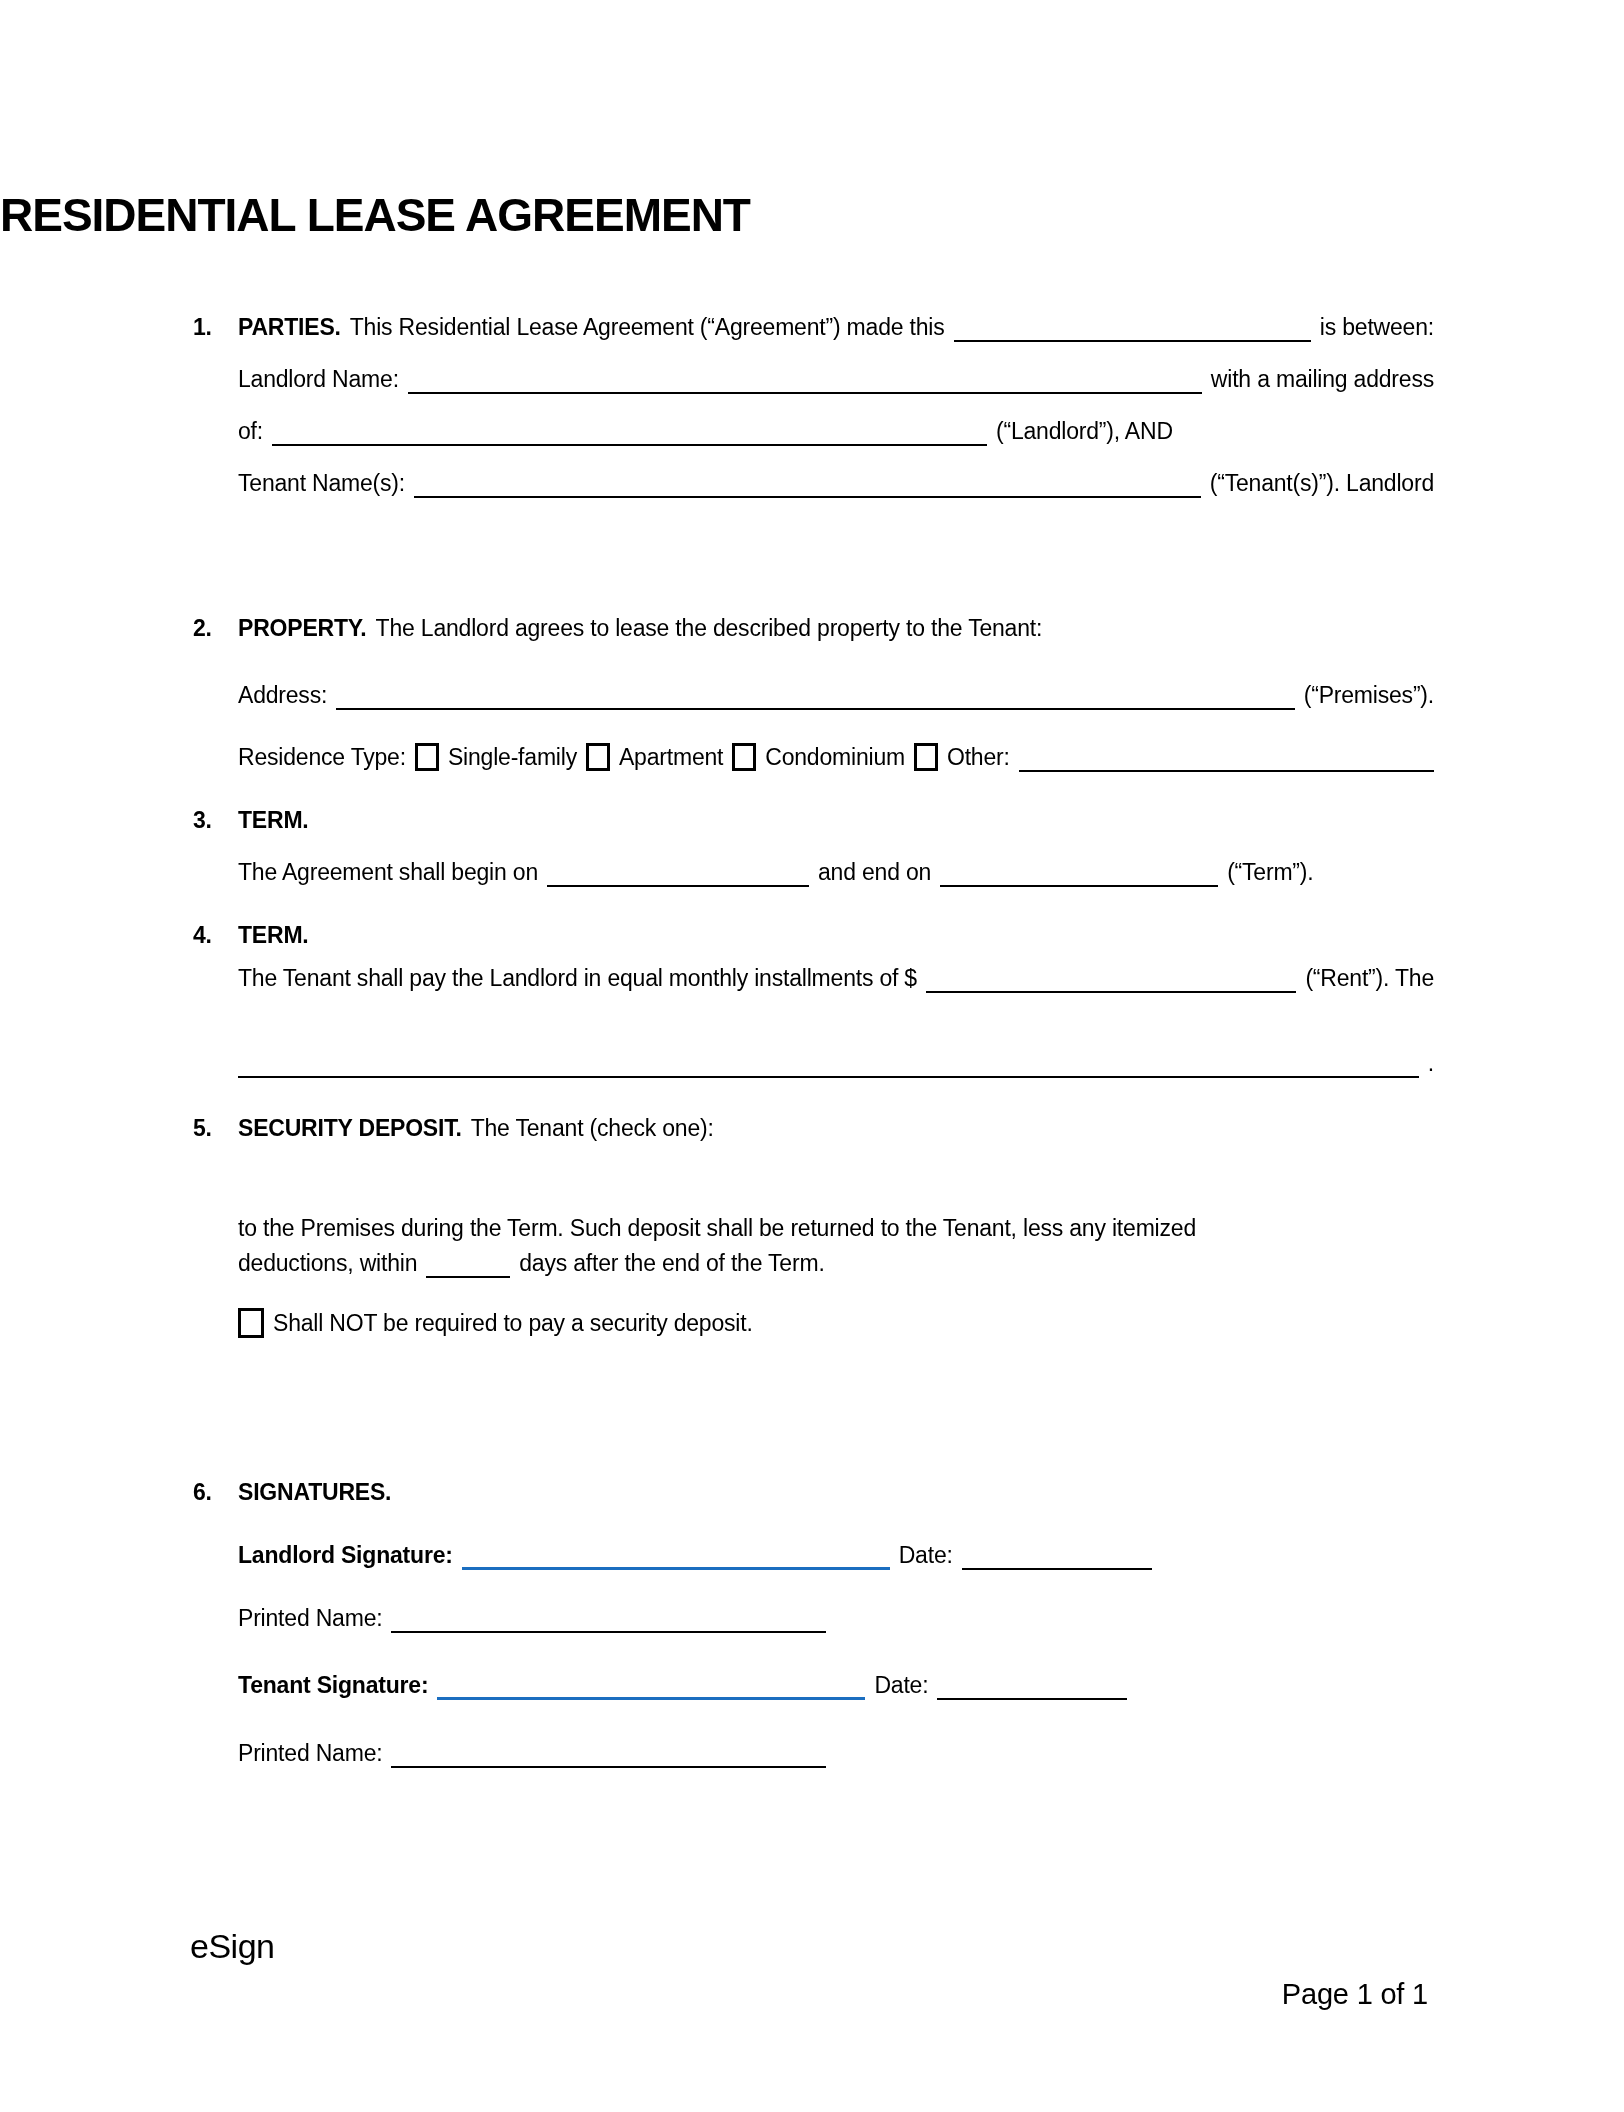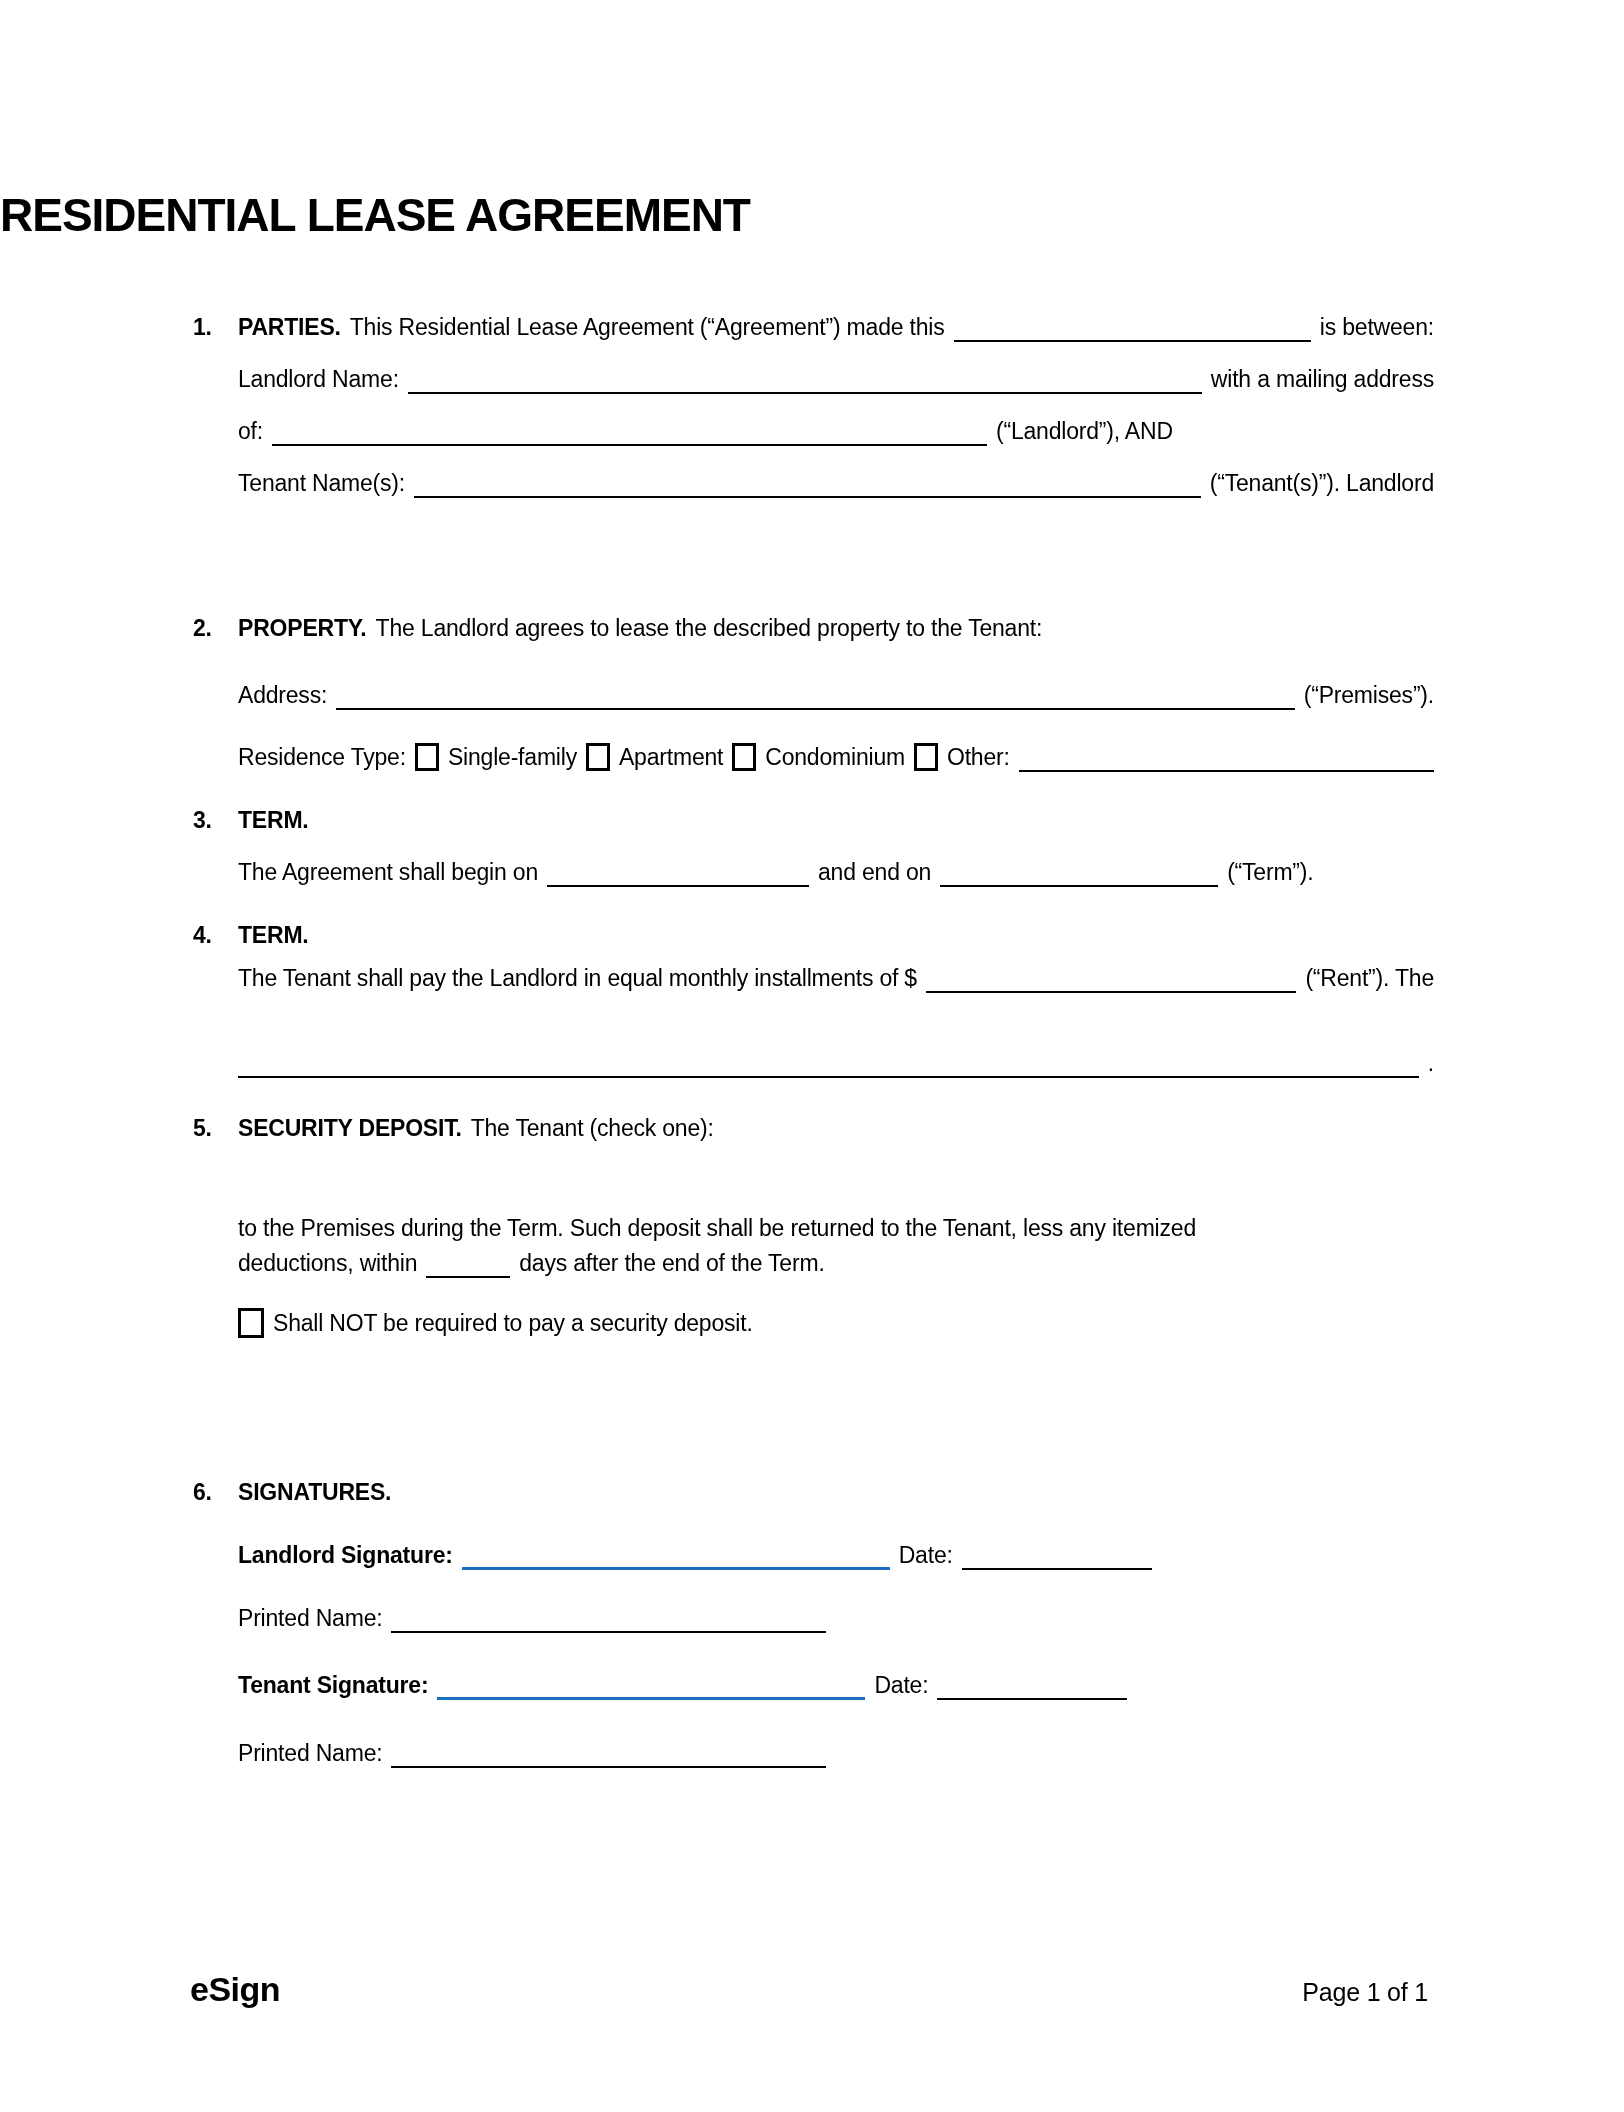--- a/index.html
+++ b/index.html
@@ -66,30 +66,30 @@
   .cb.big { width: 20px; height: 24px; margin-bottom: 0; }
   .w710 { width: 715px; }
   .w262 { width: 262px; }
   .w278 { width: 278px; }
   .w150 { min-width: 120px; }
   .w62  { width: 62px; }
   .w84  { width: 84px; }
   .footer-brand {
     position: absolute;
     left: 190px;
-    top: 1970px;
+    top: 1927px;
     font-size: 34px;
-    font-weight: bold;
+    font-weight: normal;
     letter-spacing: -0.5px;
   }
   .footer-page {
     position: absolute;
     right: 196px;
     top: 1978px;
-    font-size: 25px;
+    font-size: 29px;
     margin-left: 44px;
   }
 </style>
 </head>
 <body>
 
 <div class="page">
 
   <h1 class="title">RESIDENTIAL LEASE AGREEMENT</h1>
 

